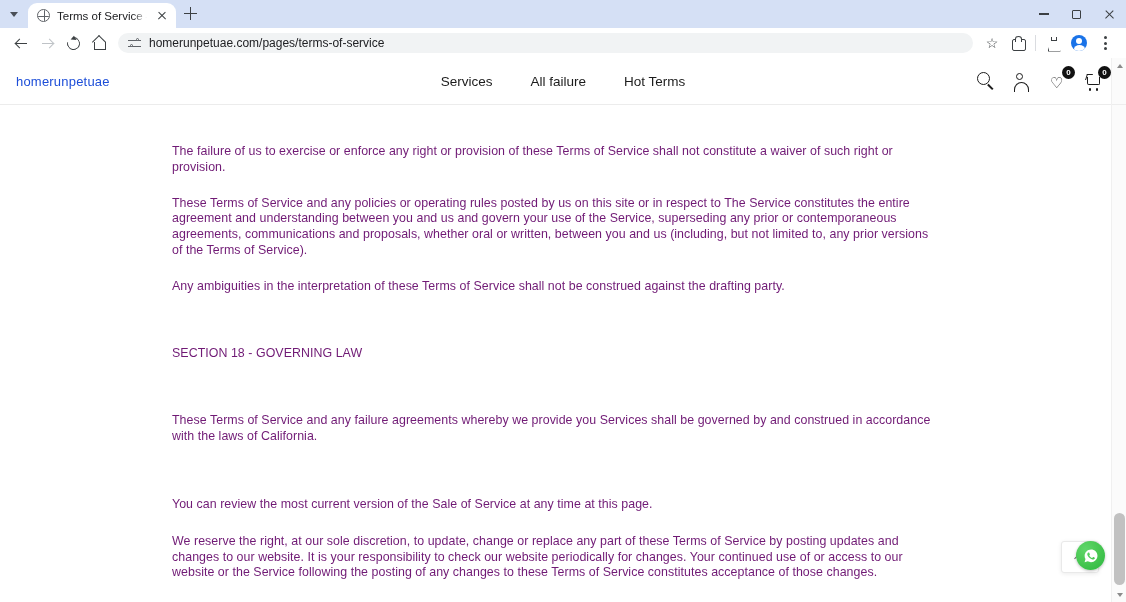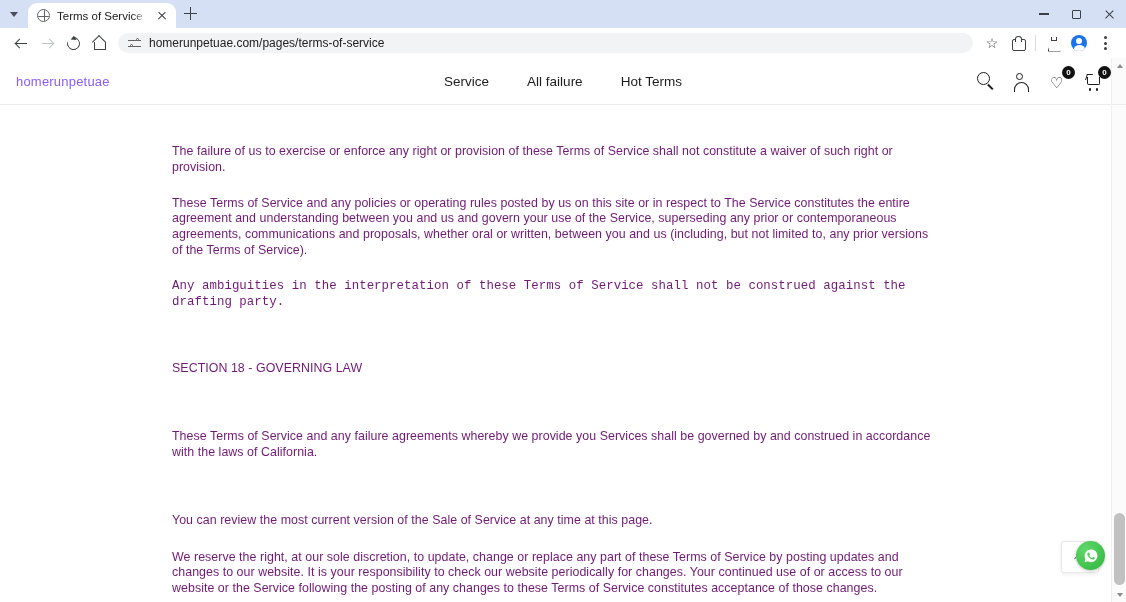--- a/index.html
+++ b/index.html
@@ -251,21 +251,21 @@
     height: 47px;
     border-bottom: 1px solid #ececec;
     display: flex;
     align-items: center;
     padding: 0 16px 0 16px;
     position: relative;
     background: #fff;
   }
   .brand {
     font-size: 13px;
-    color: #8b5cf6;
+    color: #1d4ed8;
     letter-spacing: 0.2px;
   }
   .site-nav {
     position: absolute;
     left: 0; right: 0;
     display: flex;
     justify-content: center;
     gap: 38px;
     pointer-events: none;
   }
@@ -349,21 +349,21 @@
     line-height: 15.8px;
     font-weight: 400;
     letter-spacing: 0.05px;
   }
   .wrap {
     width: 760px;
     margin-left: 172px;
   }
   .p1 { padding-top: 39px; }
   .p2 { padding-top: 20px; }
-  .p3 { padding-top: 20px; font-family: Liberation Mono, monospace; }
+  .p3 { padding-top: 20px; }
   .h-sec { padding-top: 51px; font-size: 12.4px; letter-spacing: 0.4px; }
   .p-after-sec { padding-top: 52px; }
   .h-sec2 { padding-top: 52px; font-size: 12.4px; letter-spacing: 0.4px; }
   .p-after-sec2 { padding-top: 52px; }
   .p-last { padding-top: 21px; }
 
   
   .float-stack {
     position: absolute;
     right: 19px;
@@ -510,21 +510,21 @@
         </div>
       </div>
   </div>
 
   <div class="viewport">
 
     <div class="site-header">
       <div class="brand">homerunpetuae</div>
 
       <div class="site-nav">
-        <a href="#">Service</a>
+        <a href="#">Services</a>
         <a href="#">All failure</a>
         <a href="#">Hot Terms</a>
       </div>
 
       <div class="header-icons">
         <div class="hi">
           <div class="icon-search-mag"></div>
         </div>
         <div class="hi">
           <div class="icon-user-o"></div>

